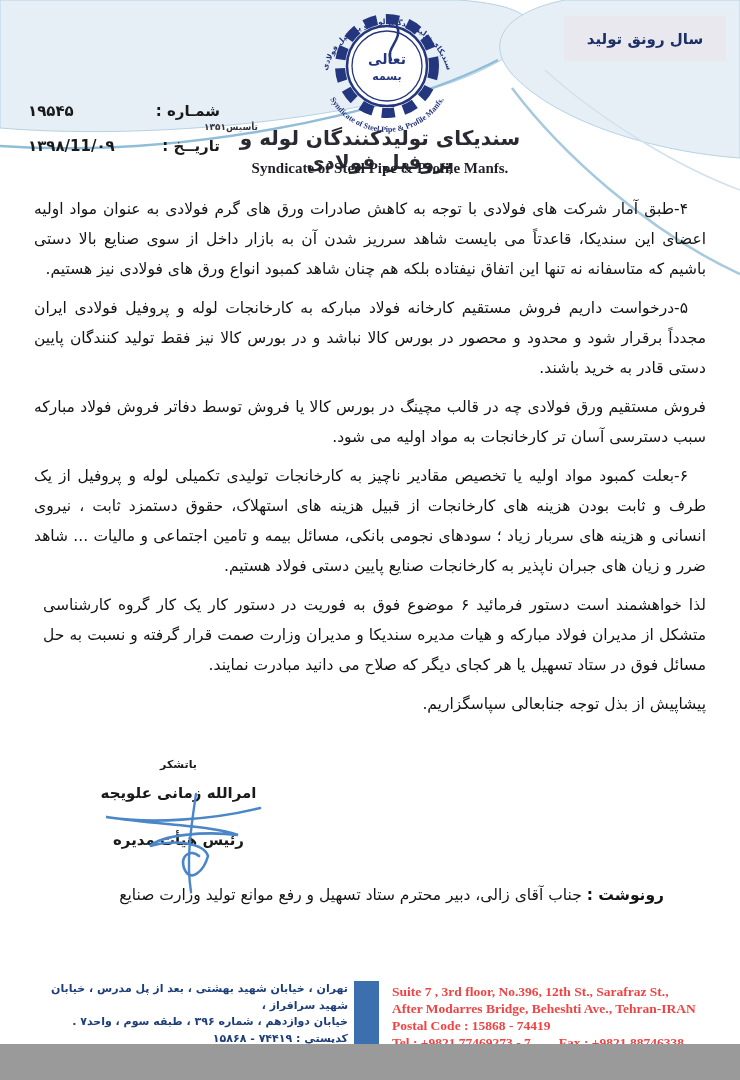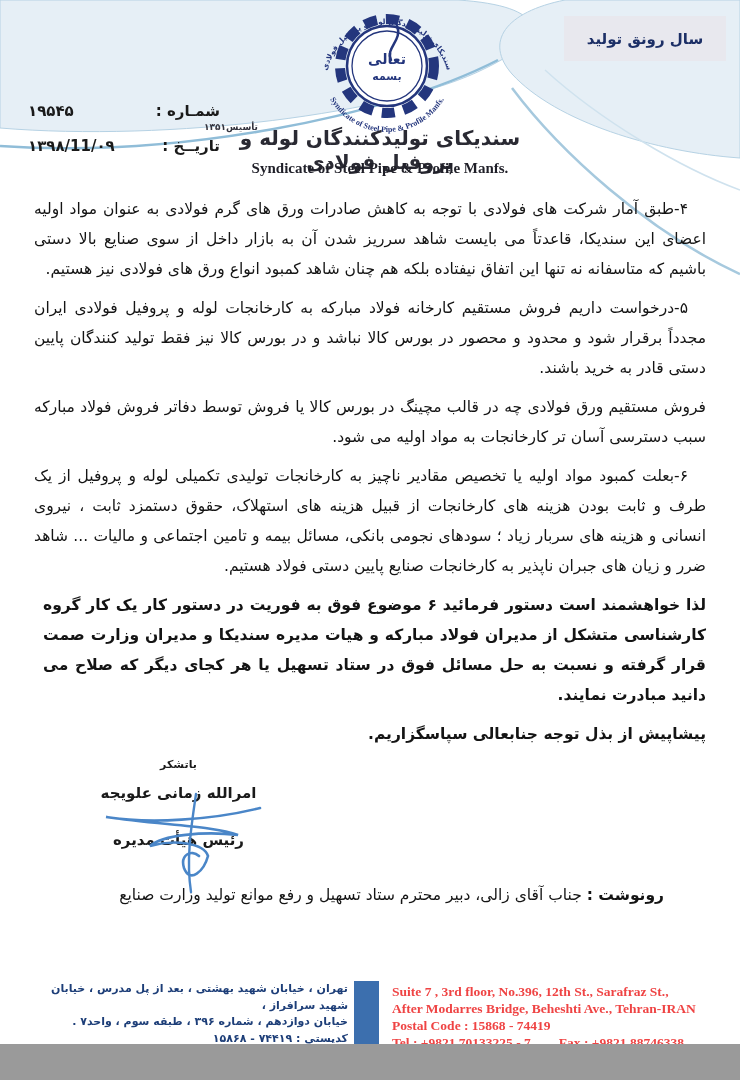--- a/index.html
+++ b/index.html
@@ -30,21 +30,21 @@
   }
   .meta { position:absolute; left:28px; top:102px; width:192px; z-index:2; direction:rtl; }
   .meta-row { display:flex; justify-content:space-between; font-weight:bold; font-size:15px; margin-bottom:17px; }
   
   .body { position:absolute; top:194px; left:34px; right:34px; direction:rtl; z-index:2; }
   .para {
     font-size:15.5px; line-height:30px; text-align:justify; text-align-last:auto;
     margin-bottom:9px; color:#141414;
   }
   .para.indent { text-indent:18px; }
-  .para.bold { font-weight:bold;margin-left:9px; }
+  .para.bold { font-weight:normal;margin-left:9px; }
   
   .sig { position:absolute; left:86px; top:758px; width:185px; text-align:center; z-index:2; direction:rtl; }
   .sig-thanks { font-size:11px; font-weight:bold; margin-bottom:13px; }
   .sig-name  { font-size:15px; font-weight:bold; margin-bottom:29px; white-space:nowrap; }
   .sig-title { font-size:15px; font-weight:bold; }
   .scribble { position:absolute; left:92px; top:788px; z-index:3; }
   
   .cc {
     position:absolute; left:40px; right:76px; top:886px; z-index:2;
     direction:rtl; text-align:right; font-size:15.5px; color:#141414;
@@ -158,19 +158,19 @@
     <div class="site">www.sandika.ir</div>
   </div>
 
   <div class="footer-bar"></div>
 
   <div class="footer-en">
     <div>Suite 7 , 3rd floor, No.396, 12th St., Sarafraz St.,</div>
     <div>After Modarres Bridge, Beheshti Ave., Tehran-IRAN</div>
     <div>Postal Code : 15868 - 74419</div>
     <div class="tel-row">
-      <span>Tel : +9821 70133225 - 7</span>
+      <span>Tel : +9821 77469273 - 7</span>
       <span>Fax : +9821 88746338</span>
     </div>
     <div class="email">info@sandika.ir</div>
   </div>
 
 </div>
 
 </body></html>

